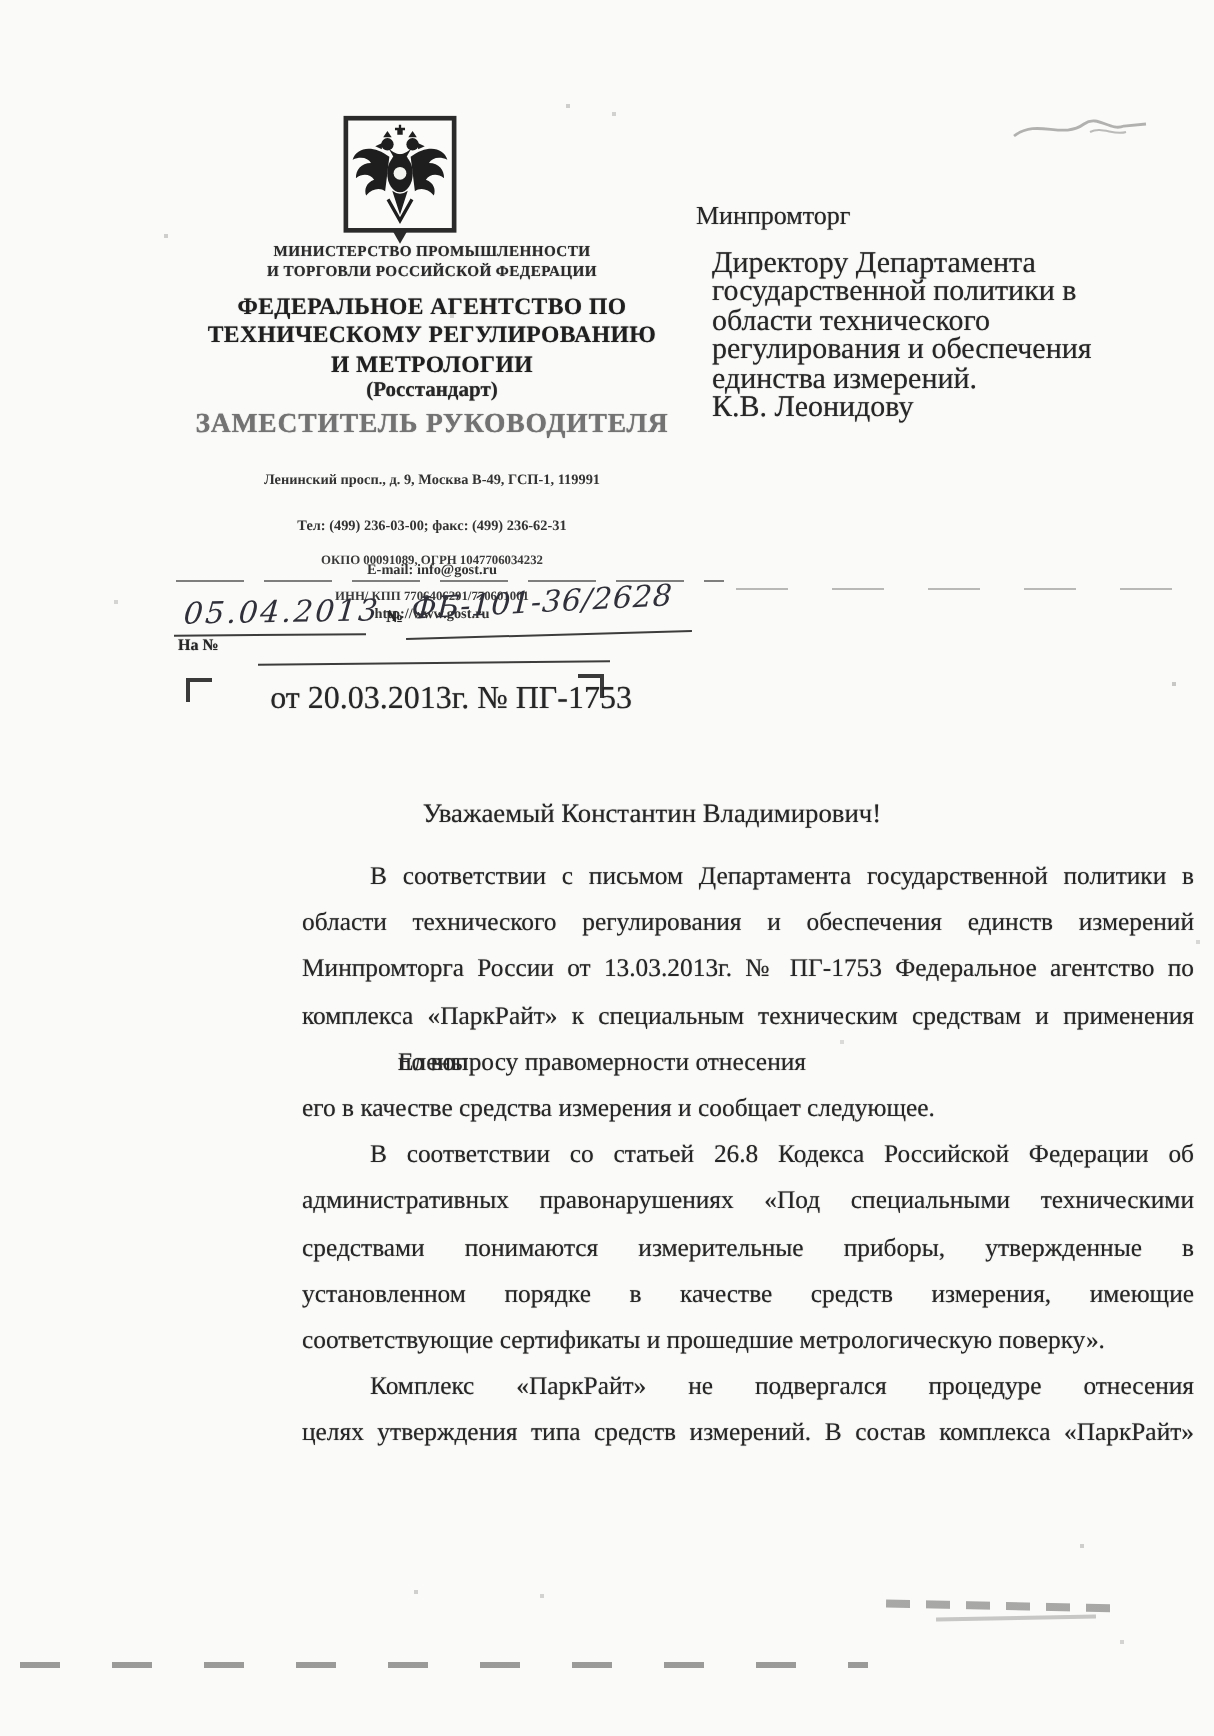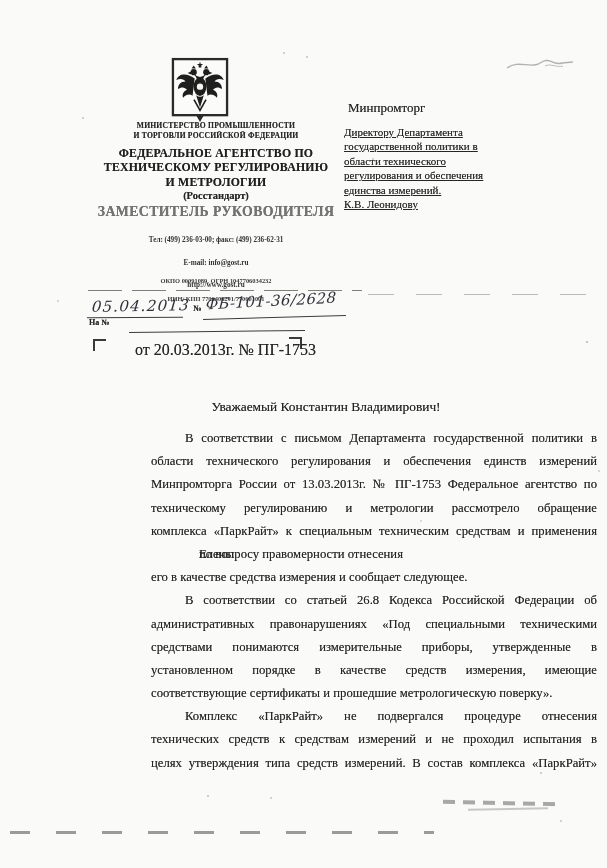--- a/index.html
+++ b/index.html
@@ -37,21 +37,21 @@
   .u-num{ left:203px; top:317px; width:143px; transform:rotate(-1.6deg);}
   .na-label{ left:89px; top:318px; font-size:8px; font-weight:bold;}
   .u-na{ left:129px; top:331px; width:176px; transform:rotate(-.6deg);}
   .corner{ width:13px; height:12px; border:0 solid #3a3a3a;}
   .corner-left{ left:93px; top:339px; border-left-width:2px; border-top-width:2px;}
   .corner-right{ left:289px; top:337px; border-right-width:2px; border-top-width:2px;}
   .incoming{ left:121px; top:341px; width:195px; text-align:right; font-size:16px;}
 
   
   .addr-org{ left:348px; top:100px; font-size:13px;font-family:Liberation Serif, serif; }
-  .addr-details{ left:344px; top:125px; width:230px; font-size:11px; line-height:14.4px; white-space:pre-line;text-decoration:underline;}
+  .addr-details{ left:356px; top:125px; width:230px; font-size:15px; line-height:14.4px; white-space:pre-line;}
 
   
   .salutation{ left:103px; top:399px; width:446px; text-align:center; font-size:13.4px;}
   .body{ left:103px; top:427px; width:446px; font-size:12.7px;margin-left:48px;}
   .body .bline{ position:static; text-align:justify; height:23.2px; line-height:23.2px; overflow:hidden;
     text-shadow:0 0 .5px rgba(45,45,45,.6);}
   .body .bline::after{ content:""; display:inline-block; width:100%; height:0;}
   .body .bline.indent{ text-indent:34px;}
   .body .bline.last{ text-align:left;}
   .body .bline.last::after{ content:none;}
@@ -109,20 +109,21 @@
 
   <div class="lh-center ministry txt">МИНИСТЕРСТВО ПРОМЫШЛЕННОСТИ
 И ТОРГОВЛИ  РОССИЙСКОЙ  ФЕДЕРАЦИИ</div>
   <div class="lh-center agency txt">ФЕДЕРАЛЬНОЕ АГЕНТСТВО ПО
 ТЕХНИЧЕСКОМУ РЕГУЛИРОВАНИЮ
 И МЕТРОЛОГИИ</div>
   <div class="lh-center agency-short txt">(Росстандарт)</div>
   <div class="lh-center signer txt">ЗАМЕСТИТЕЛЬ РУКОВОДИТЕЛЯ</div>
 
   <div class="lh-center contacts">
+    <div>Ленинский просп., д. 9,  Москва В-49, ГСП-1, 119991</div>
     <div>Тел: (499) 236-03-00;  факс:  (499) 236-62-31</div>
     <div>E-mail: info@gost.ru</div>
     <div>http://www.gost.ru</div>
   </div>
   <div class="lh-center okpo">
     <div>ОКПО 00091089, ОГРН 1047706034232</div>
     <div>ИНН/ КПП 7706406291/770601001</div>
   </div>
 
   <div class="sep-line"></div>
@@ -146,35 +147,33 @@
 области технического
 регулирования  и обеспечения
 единства измерений.
 К.В. Леонидову</div>
 
   <div class="salutation txt">Уважаемый  Константин Владимирович!</div>
   <div class="body">
       <div class="bline indent">В соответствии с письмом Департамента государственной политики в</div>
       <div class="bline">области технического регулирования и обеспечения единств измерений</div>
       <div class="bline">Минпромторга России от 13.03.2013г. № ПГ-1753 Федеральное агентство по</div>
-      <div class="bline">техническому регулированию и метрологии рассмотрело обращение</div>
       <div class="bline">комплекса «ПаркРайт» к специальным техническим средствам и применения</div>
       <div class="bline gapline">
         <span>Елены</span>
         <span class="redact-gap"></span>
         <span>по вопросу правомерности отнесения</span>
       </div>
       <div class="bline last">его в качестве средства измерения и сообщает следующее.</div>
       <div class="bline indent">В соответствии со статьей 26.8 Кодекса Российской Федерации об</div>
       <div class="bline">административных правонарушениях «Под специальными техническими</div>
       <div class="bline">средствами понимаются измерительные приборы, утвержденные в</div>
       <div class="bline">установленном порядке в качестве средств измерения, имеющие</div>
       <div class="bline last">соответствующие сертификаты и прошедшие метрологическую поверку».</div>
       <div class="bline indent">Комплекс «ПаркРайт» не подвергался процедуре отнесения</div>
-      <div class="bline">технических средств к средствам измерений и не проходил испытания в</div>
       <div class="bline">целях утверждения типа средств измерений. В состав комплекса «ПаркРайт»</div>
     </div>
 
   <div class="dash-row"></div>
   <div class="smudge-br"></div>
   <div class="smudge-br2"></div>
 
 </div>
 
 </body></html>

